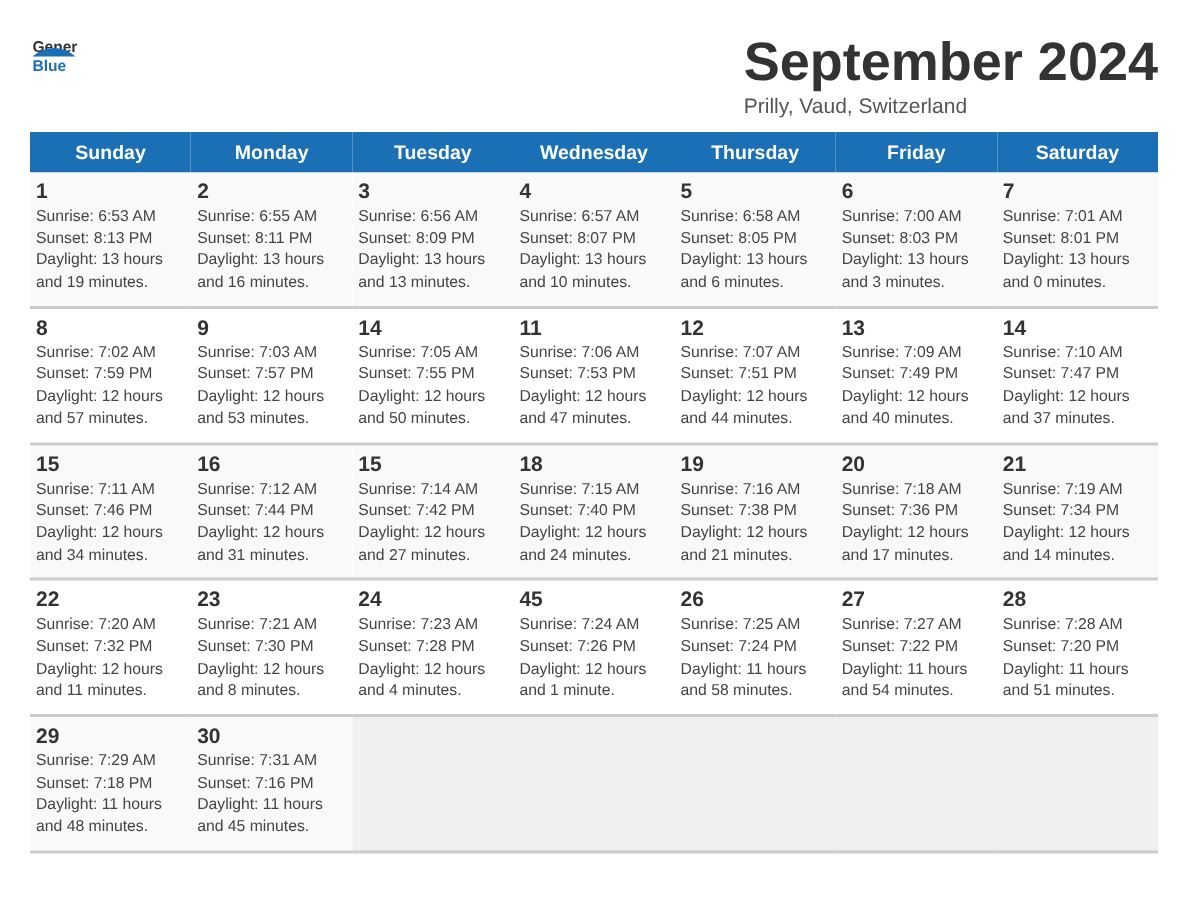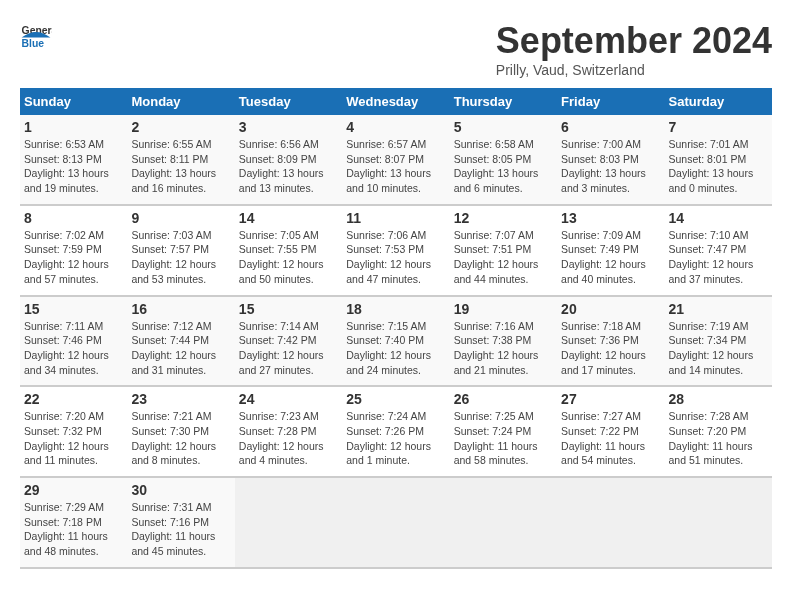--- a/index.html
+++ b/index.html
@@ -41,21 +41,21 @@
       width: 100%;
       border-collapse: collapse;
       font-size: 11px;
     }
     thead tr {
       background: #1a6fb5;
       color: #fff;
     }
     thead th {
       padding: 6px 4px;
-      text-align: left;
+      text-align: center;
       font-size: 13px;
       font-weight: bold;
     }
     tbody tr {
       border-bottom: 1px solid #ddd;
     }
     tbody tr:nth-child(odd) {
       background: #f9f9f9;
     }
     tbody tr:nth-child(even) {
@@ -303,21 +303,21 @@
       </td>
         <td>
         <span class="day-num">24</span>
         <span class="day-info">
           Sunrise: 7:23 AM<br>
           Sunset: 7:28 PM<br>
           Daylight: 12 hours and 4 minutes.
         </span>
       </td>
         <td>
-        <span class="day-num">25</span>
+        <span class="day-num">45</span>
         <span class="day-info">
           Sunrise: 7:24 AM<br>
           Sunset: 7:26 PM<br>
           Daylight: 12 hours and 1 minute.
         </span>
       </td>
         <td>
         <span class="day-num">26</span>
         <span class="day-info">
           Sunrise: 7:25 AM<br>

